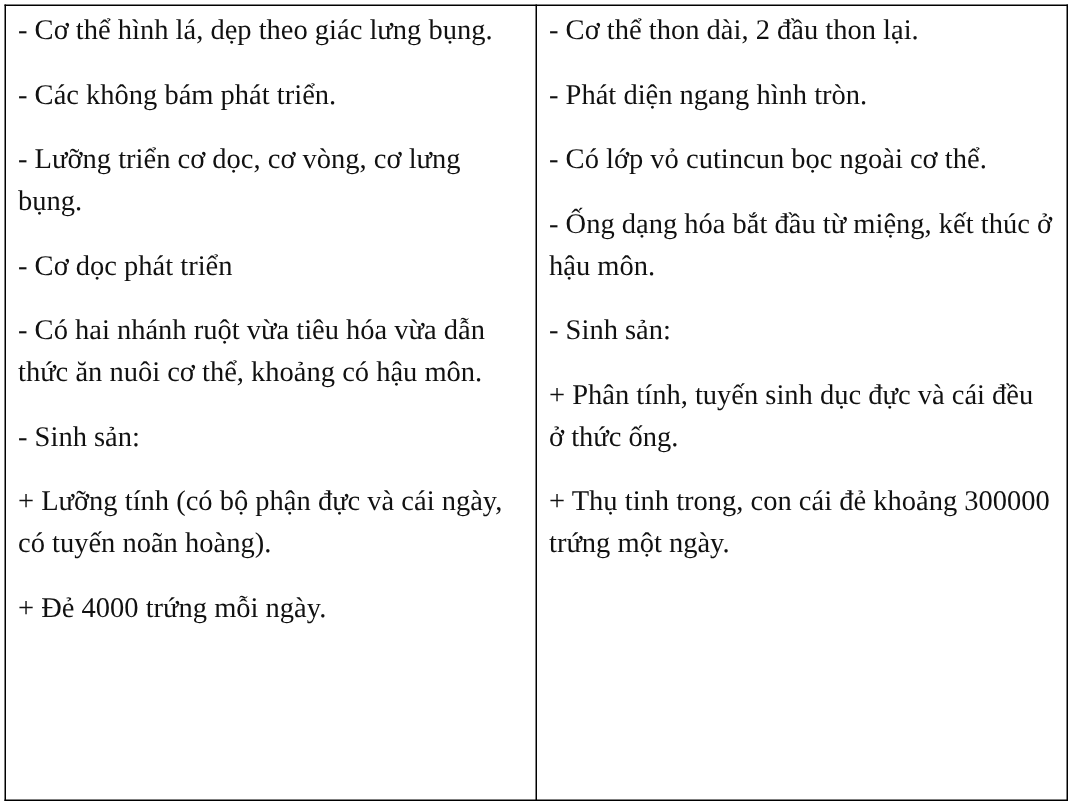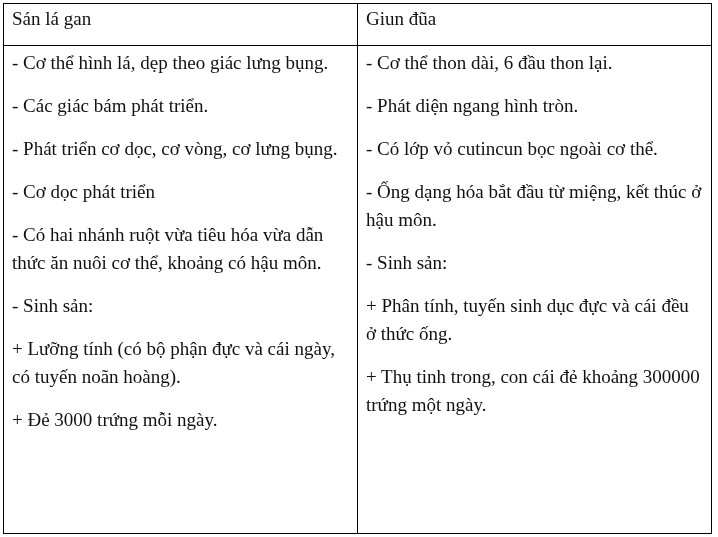--- a/index.html
+++ b/index.html
@@ -51,37 +51,33 @@
 </head>
 <body>
 
 <div class="page">
   <table class="compare">
     <colgroup>
       <col class="c1">
       <col class="c2">
     </colgroup>
     <tbody>
-        <tr class="head">
-      <td>Sán lá gan</td>
-      <td>Giun đũa</td>
-    </tr>
     <tr class="body">
       <td>
         <p class="para">- Cơ thể hình lá, dẹp theo giác lưng bụng.</p>
-        <p class="para">- Các giác bám phát triển.</p>
-        <p class="para">- Phát triển cơ dọc, cơ vòng, cơ lưng bụng.</p>
+        <p class="para">- Các không bám phát triển.</p>
+        <p class="para">- Lưỡng triển cơ dọc, cơ vòng, cơ lưng bụng.</p>
         <p class="para">- Cơ dọc phát triển</p>
         <p class="para">- Có hai nhánh ruột vừa tiêu hóa vừa dẫn thức ăn nuôi cơ thể, khoảng có hậu môn.</p>
         <p class="para">- Sinh sản:</p>
         <p class="para">+ Lưỡng tính (có bộ phận đực và cái ngày, có tuyến noãn hoàng).</p>
-        <p class="para">+ Đẻ 3000 trứng mỗi ngày.</p>
+        <p class="para">+ Đẻ 4000 trứng mỗi ngày.</p>
       </td>
       <td>
-        <p class="para">- Cơ thể thon dài, 6 đầu thon lại.</p>
+        <p class="para">- Cơ thể thon dài, 2 đầu thon lại.</p>
         <p class="para">- Phát diện ngang hình tròn.</p>
         <p class="para">- Có lớp vỏ cutincun bọc ngoài cơ thể.</p>
         <p class="para">- Ống dạng hóa bắt đầu từ miệng, kết thúc ở hậu môn.</p>
         <p class="para">- Sinh sản:</p>
         <p class="para">+ Phân tính, tuyến sinh dục đực và cái đều ở thức ống.</p>
         <p class="para">+ Thụ tinh trong, con cái đẻ khoảng 300000 trứng một ngày.</p>
       </td>
     </tr>
   </tbody>
     </table>

